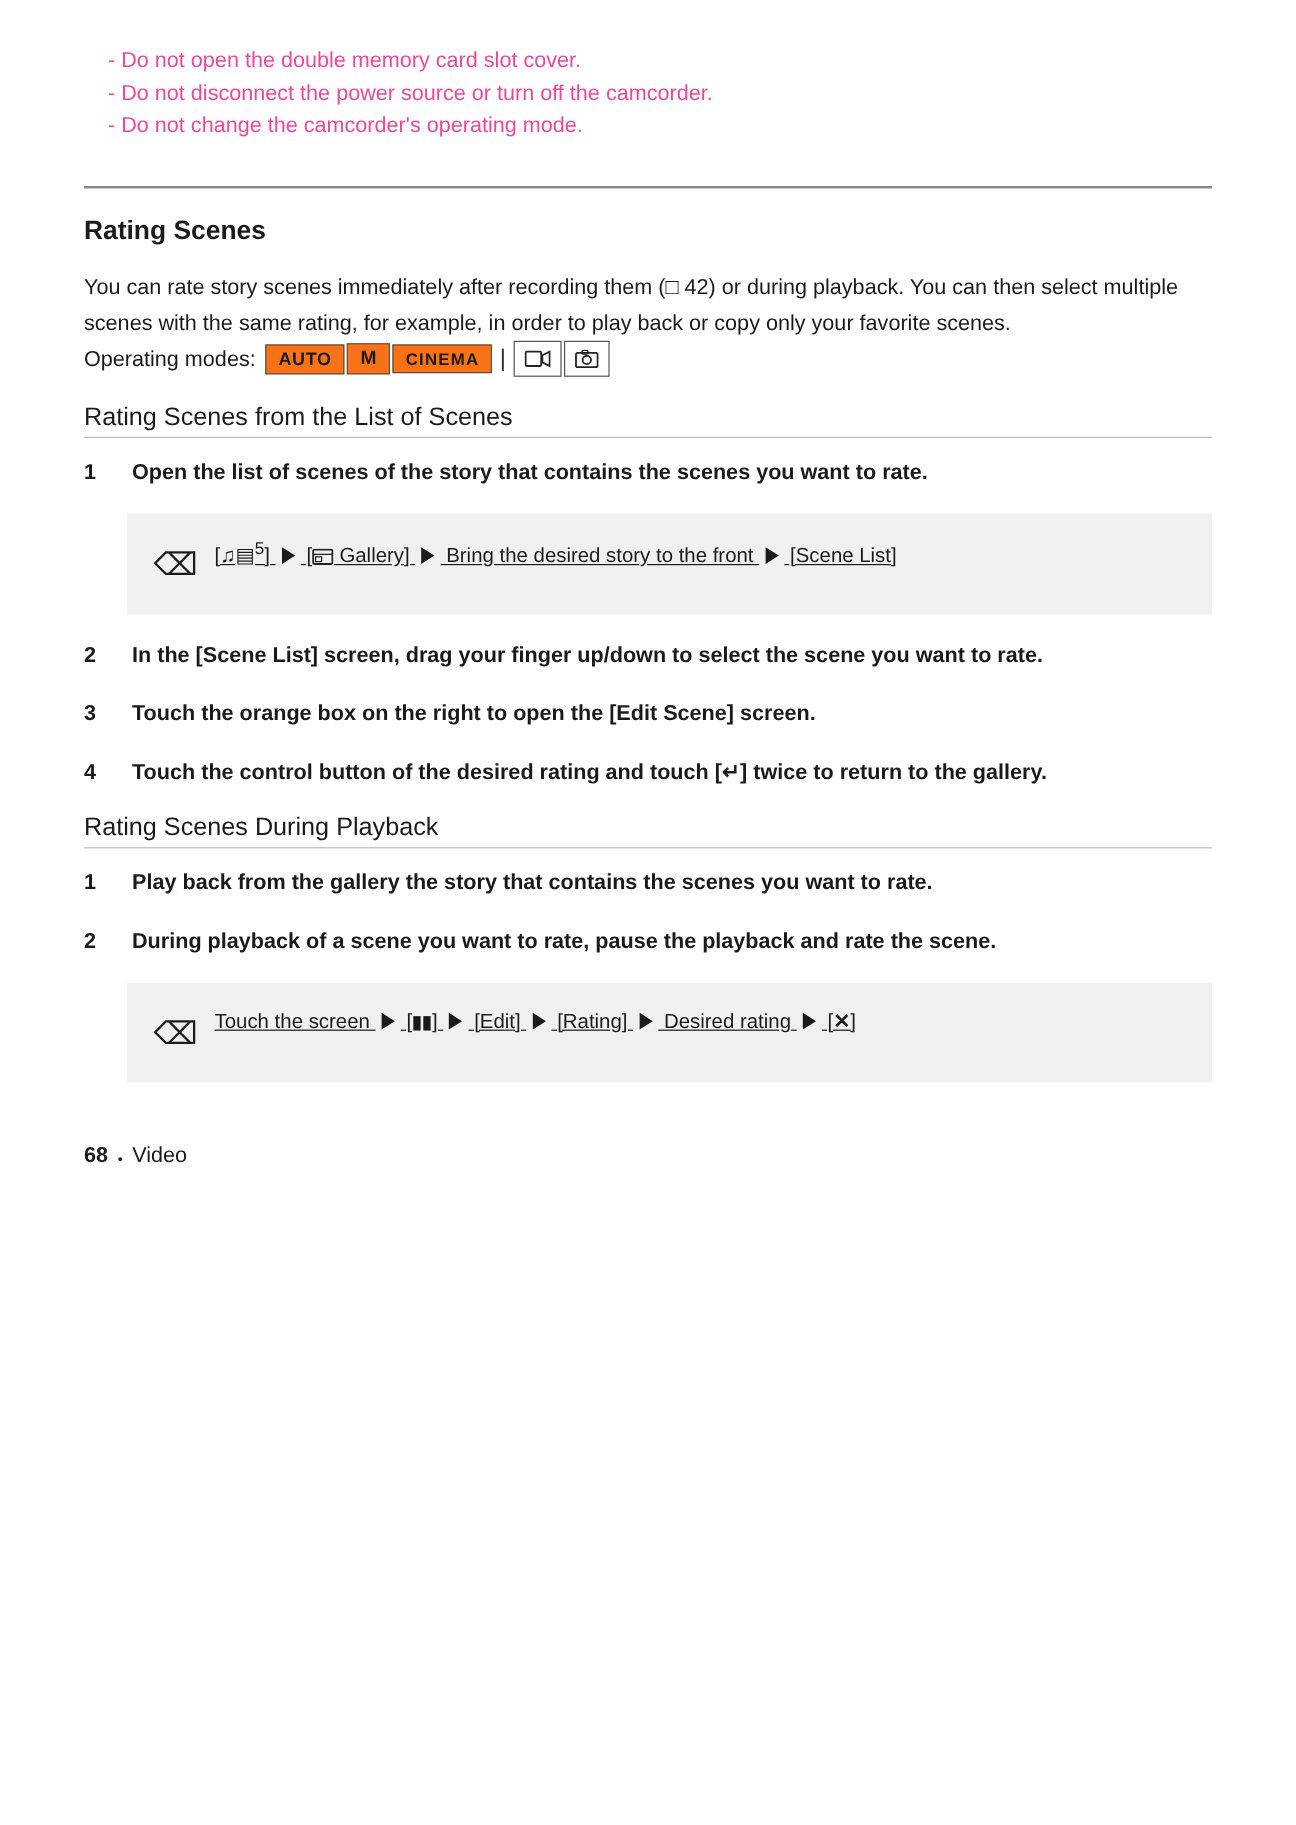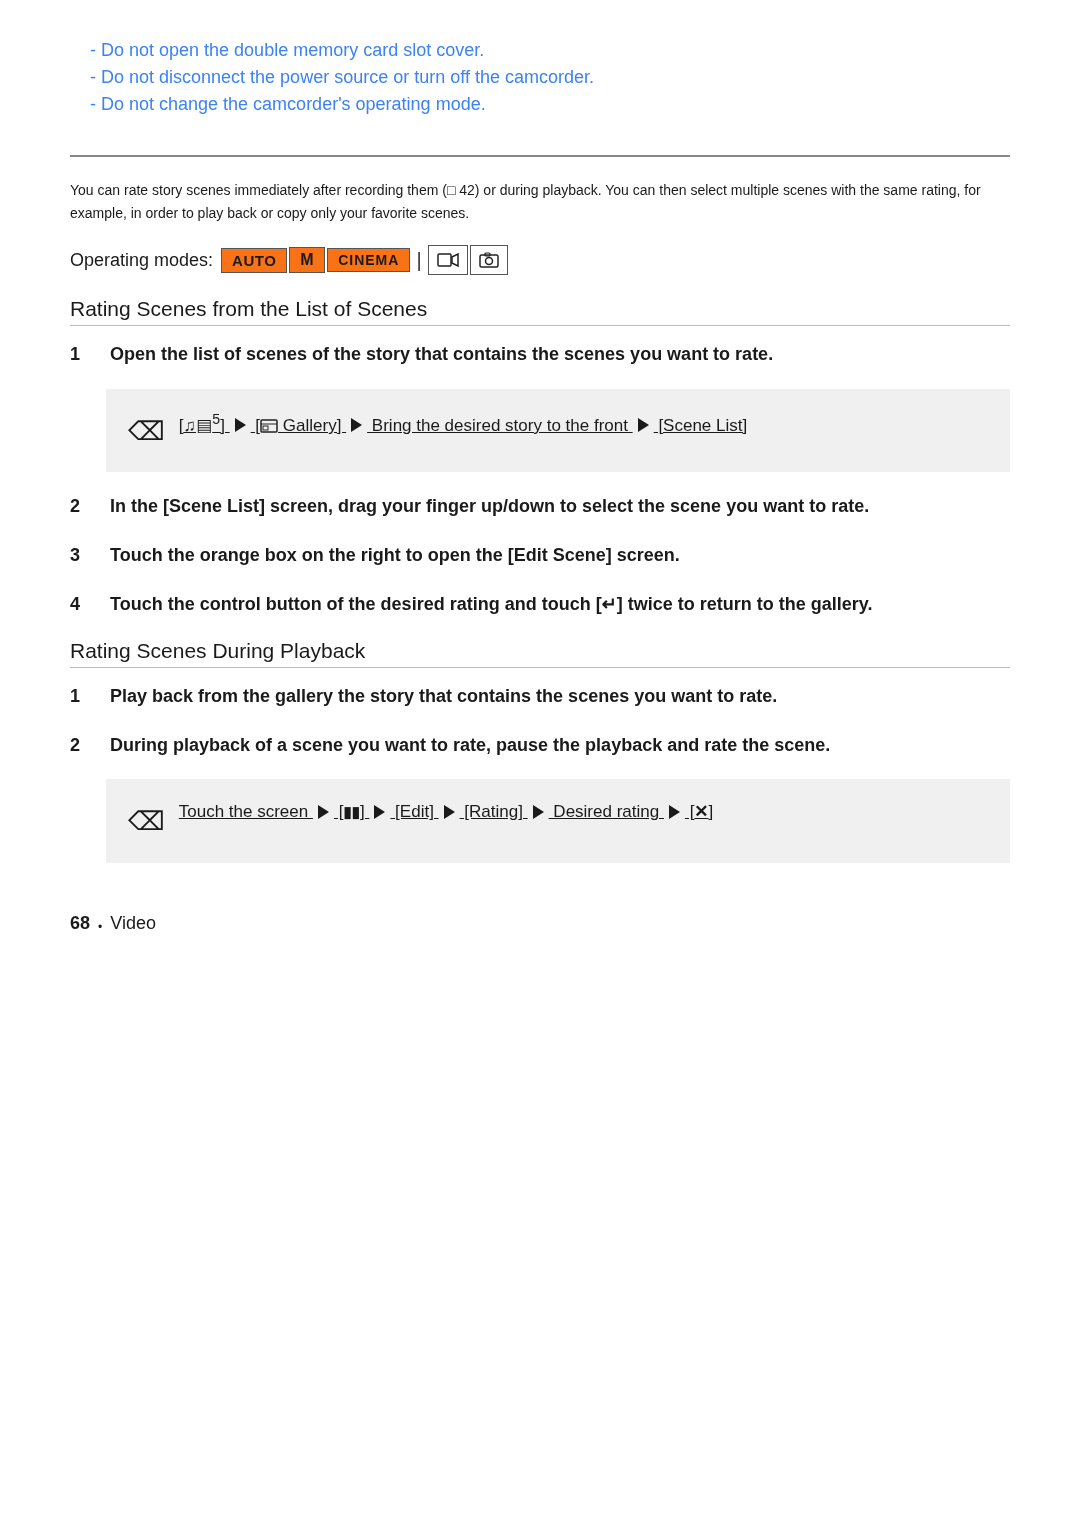--- a/index.html
+++ b/index.html
@@ -15,42 +15,41 @@
 
     .warning-list {
       margin-bottom: 40px;
       padding-left: 10px;
     }
     .warning-list li {
       list-style: none;
       padding-left: 10px;
       margin-bottom: 6px;
       font-size: 18px;
-      color: #3b82f6;
+      color: #ec4899;
     }
     .warning-list li::before {
       content: "- ";
     }
 
     .section {
       border-top: 2px solid #888;
       padding-top: 22px;
       margin-bottom: 30px;
     }
 
     .section-title {
       font-size: 22px;
       font-weight: bold;
       margin-bottom: 20px;
     }
 
     .section-body {
-      font-size: 14px;
+      font-size: 18px;
       line-height: 1.65;
-      margin-bottom: 20px;
     }
 
     .operating-modes {
       display: flex;
       align-items: center;
       gap: 2px;
       margin-bottom: 22px;
       font-size: 18px;
       text-align: center;
     }
@@ -162,20 +161,21 @@
 </head>
 <body>
 
 <ul class="warning-list">
   <li>Do not open the double memory card slot cover.</li>
   <li>Do not disconnect the power source or turn off the camcorder.</li>
   <li>Do not change the camcorder's operating mode.</li>
 </ul>
 
 <div class="section">
+  <div class="section-title">Rating Scenes</div>
 
   <div class="section-body">
     You can rate story scenes immediately after recording them (□ 42) or
     during playback. You can then select multiple scenes with the same
     rating, for example, in order to play back or copy only your favorite
     scenes.
   </div>
 
   <div class="operating-modes">
     <span class="label">Operating modes:</span>

